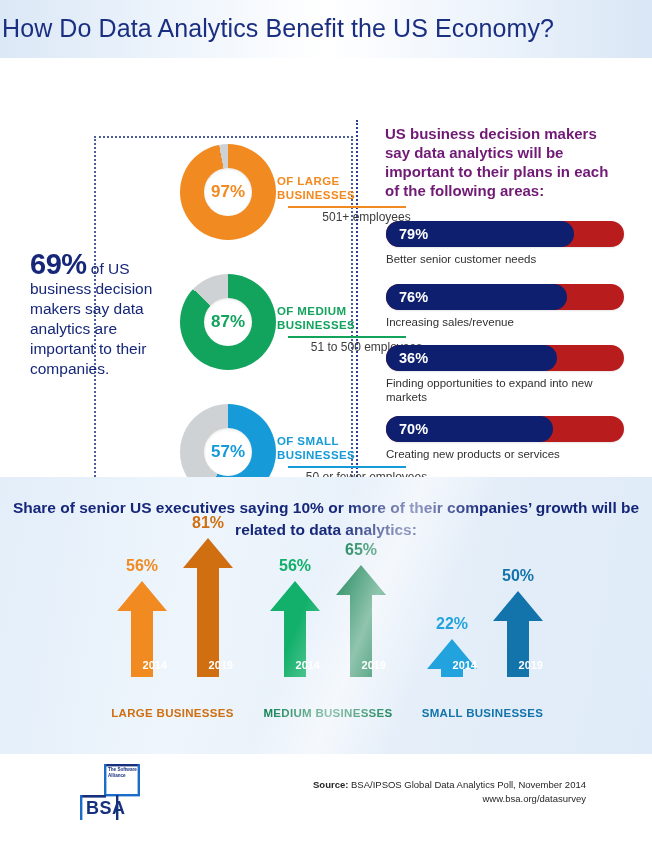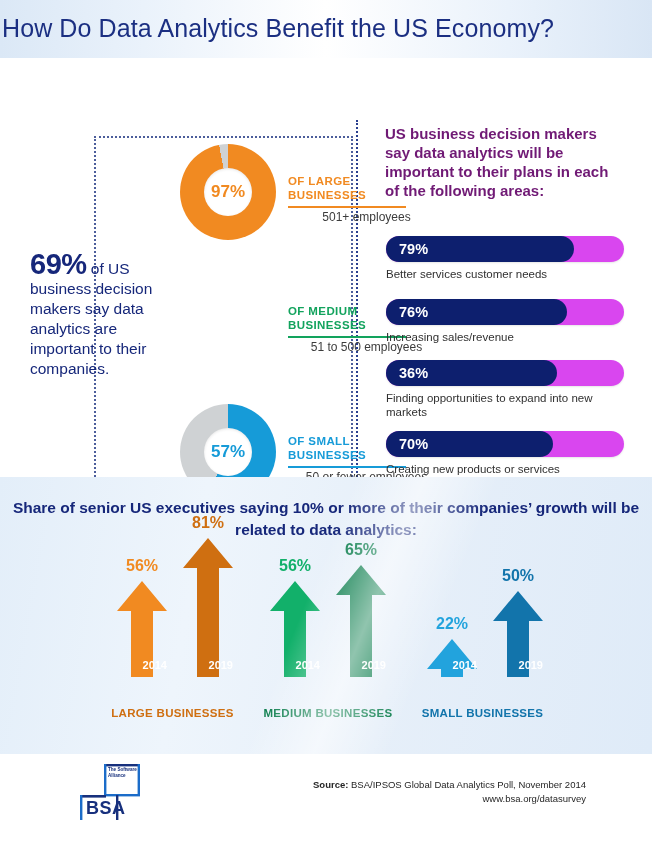--- a/index.html
+++ b/index.html
@@ -27,32 +27,32 @@
     font-size:15.5px;line-height:20px;}
   #stat-left .big{font-size:29px;font-weight:bold;letter-spacing:-.5px;}
 
   
   .donut-row{position:absolute;left:160px;width:200px;height:118px;}
   .donut{position:absolute;left:20px;top:0;width:96px;height:96px;border-radius:50%;}
   .donut .hole{position:absolute;left:24px;top:24px;width:48px;height:48px;border-radius:50%;
     background:#fff;box-shadow:inset 0 1px 3px rgba(0,0,0,.10);}
   .donut .pct{position:absolute;left:0;top:0;width:96px;height:96px;line-height:96px;
     text-align:center;font-size:17px;font-weight:bold;}
-  .d-label{position:absolute;left:128px;top:30px;width:120px;font-size:11.5px;
+  .d-label{position:absolute;left:117px;top:30px;width:120px;font-size:11.5px;
     font-weight:bold;letter-spacing:.4px;line-height:14px;text-transform:uppercase;}
   .d-rule{position:absolute;left:128px;top:62px;width:118px;height:2px;}
   .d-sub{position:absolute;left:144px;top:66px;width:125px;font-size:12px;color:#3c3c3c;
     text-align:center;line-height:14px;}
 
   
   #right-head{position:absolute;left:385px;top:66px;width:240px;color:#701a75;
     font-size:15px;font-weight:bold;line-height:19px;}
   .bar-item{position:absolute;left:386px;width:240px;}
-  .bar-track{position:relative;width:238px;height:26px;border-radius:13px;background:#d946ef;
-    box-shadow:0 1px 2px rgba(0,0,0,.10);margin-top:15px;}
+  .bar-track{position:relative;width:238px;height:26px;border-radius:13px;background:#b91c1c;
+    box-shadow:0 1px 2px rgba(0,0,0,.10);}
   .bar-fill{position:absolute;left:0;top:0;height:26px;border-radius:13px;background:#0d1f6e;}
   .bar-pct{position:absolute;left:13px;top:0;height:26px;line-height:26px;color:#fff;
     font-size:14.5px;font-weight:bold;}
   .bar-cap{margin-top:5px;font-size:11.5px;color:#303030;line-height:14px;}
 
   
   #bottom{position:absolute;left:0;top:477px;width:652px;height:277px;
     background:linear-gradient(100deg,#e3eef9 0%,#eef5fc 30%,#e6eff9 60%,#dfebf8 100%);}
   #bottom:after{content:"";position:absolute;left:170px;top:0;width:420px;height:277px;
     background:linear-gradient(112deg,rgba(255,255,255,0) 35%,rgba(255,255,255,.55) 48%,rgba(255,255,255,0) 62%);}
@@ -102,20 +102,24 @@
         <div class="donut-row" style="top: 86px;">
           <div class="donut" style="background:conic-gradient(#f18a21 0deg 349.2deg,#cfd2d4 349.2deg 360deg);">
             <div class="hole"></div>
             <div class="pct" style="color:#f18a21">97%</div>
           </div>
           <div class="d-label" style="color:#f18a21">OF LARGE<br>BUSINESSES</div>
           <div class="d-rule" style="background:#f18a21"></div>
           <div class="d-sub">501+ employees</div>
         </div>
         <div class="donut-row" style="top: 216px;">
+          <div class="donut" style="background:conic-gradient(#12a35d 0deg 313.2deg,#cfd2d4 313.2deg 360deg);">
+            <div class="hole"></div>
+            <div class="pct" style="color:#12a35d">87%</div>
+          </div>
           <div class="d-label" style="color:#12a35d">OF MEDIUM<br>BUSINESSES</div>
           <div class="d-rule" style="background:#12a35d"></div>
           <div class="d-sub">51 to 500 employees</div>
         </div>
         <div class="donut-row" style="top: 346px;">
           <div class="donut" style="background:conic-gradient(#169bd8 0deg 205.20000000000002deg,#cfd2d4 205.20000000000002deg 360deg);">
             <div class="hole"></div>
             <div class="pct" style="color:#169bd8">57%</div>
           </div>
           <div class="d-label" style="color:#169bd8">OF SMALL<br>BUSINESSES</div>
@@ -124,21 +128,21 @@
         </div>
       </div>
 
     <div id="right-head">US business decision makers say data analytics will be important to their plans in each of the following areas:</div>
     <div id="bars">
         <div class="bar-item" style="top: 163px;">
           <div class="bar-track">
             <div class="bar-fill" style="width:188.01999999999998px"></div>
             <div class="bar-pct">79%</div>
           </div>
-          <div class="bar-cap">Better services customer needs</div>
+          <div class="bar-cap">Better senior customer needs</div>
         </div>
         <div class="bar-item" style="top: 226px;">
           <div class="bar-track">
             <div class="bar-fill" style="width:180.88px"></div>
             <div class="bar-pct">76%</div>
           </div>
           <div class="bar-cap">Increasing sales/revenue</div>
         </div>
         <div class="bar-item" style="top: 287px;">
           <div class="bar-track">

